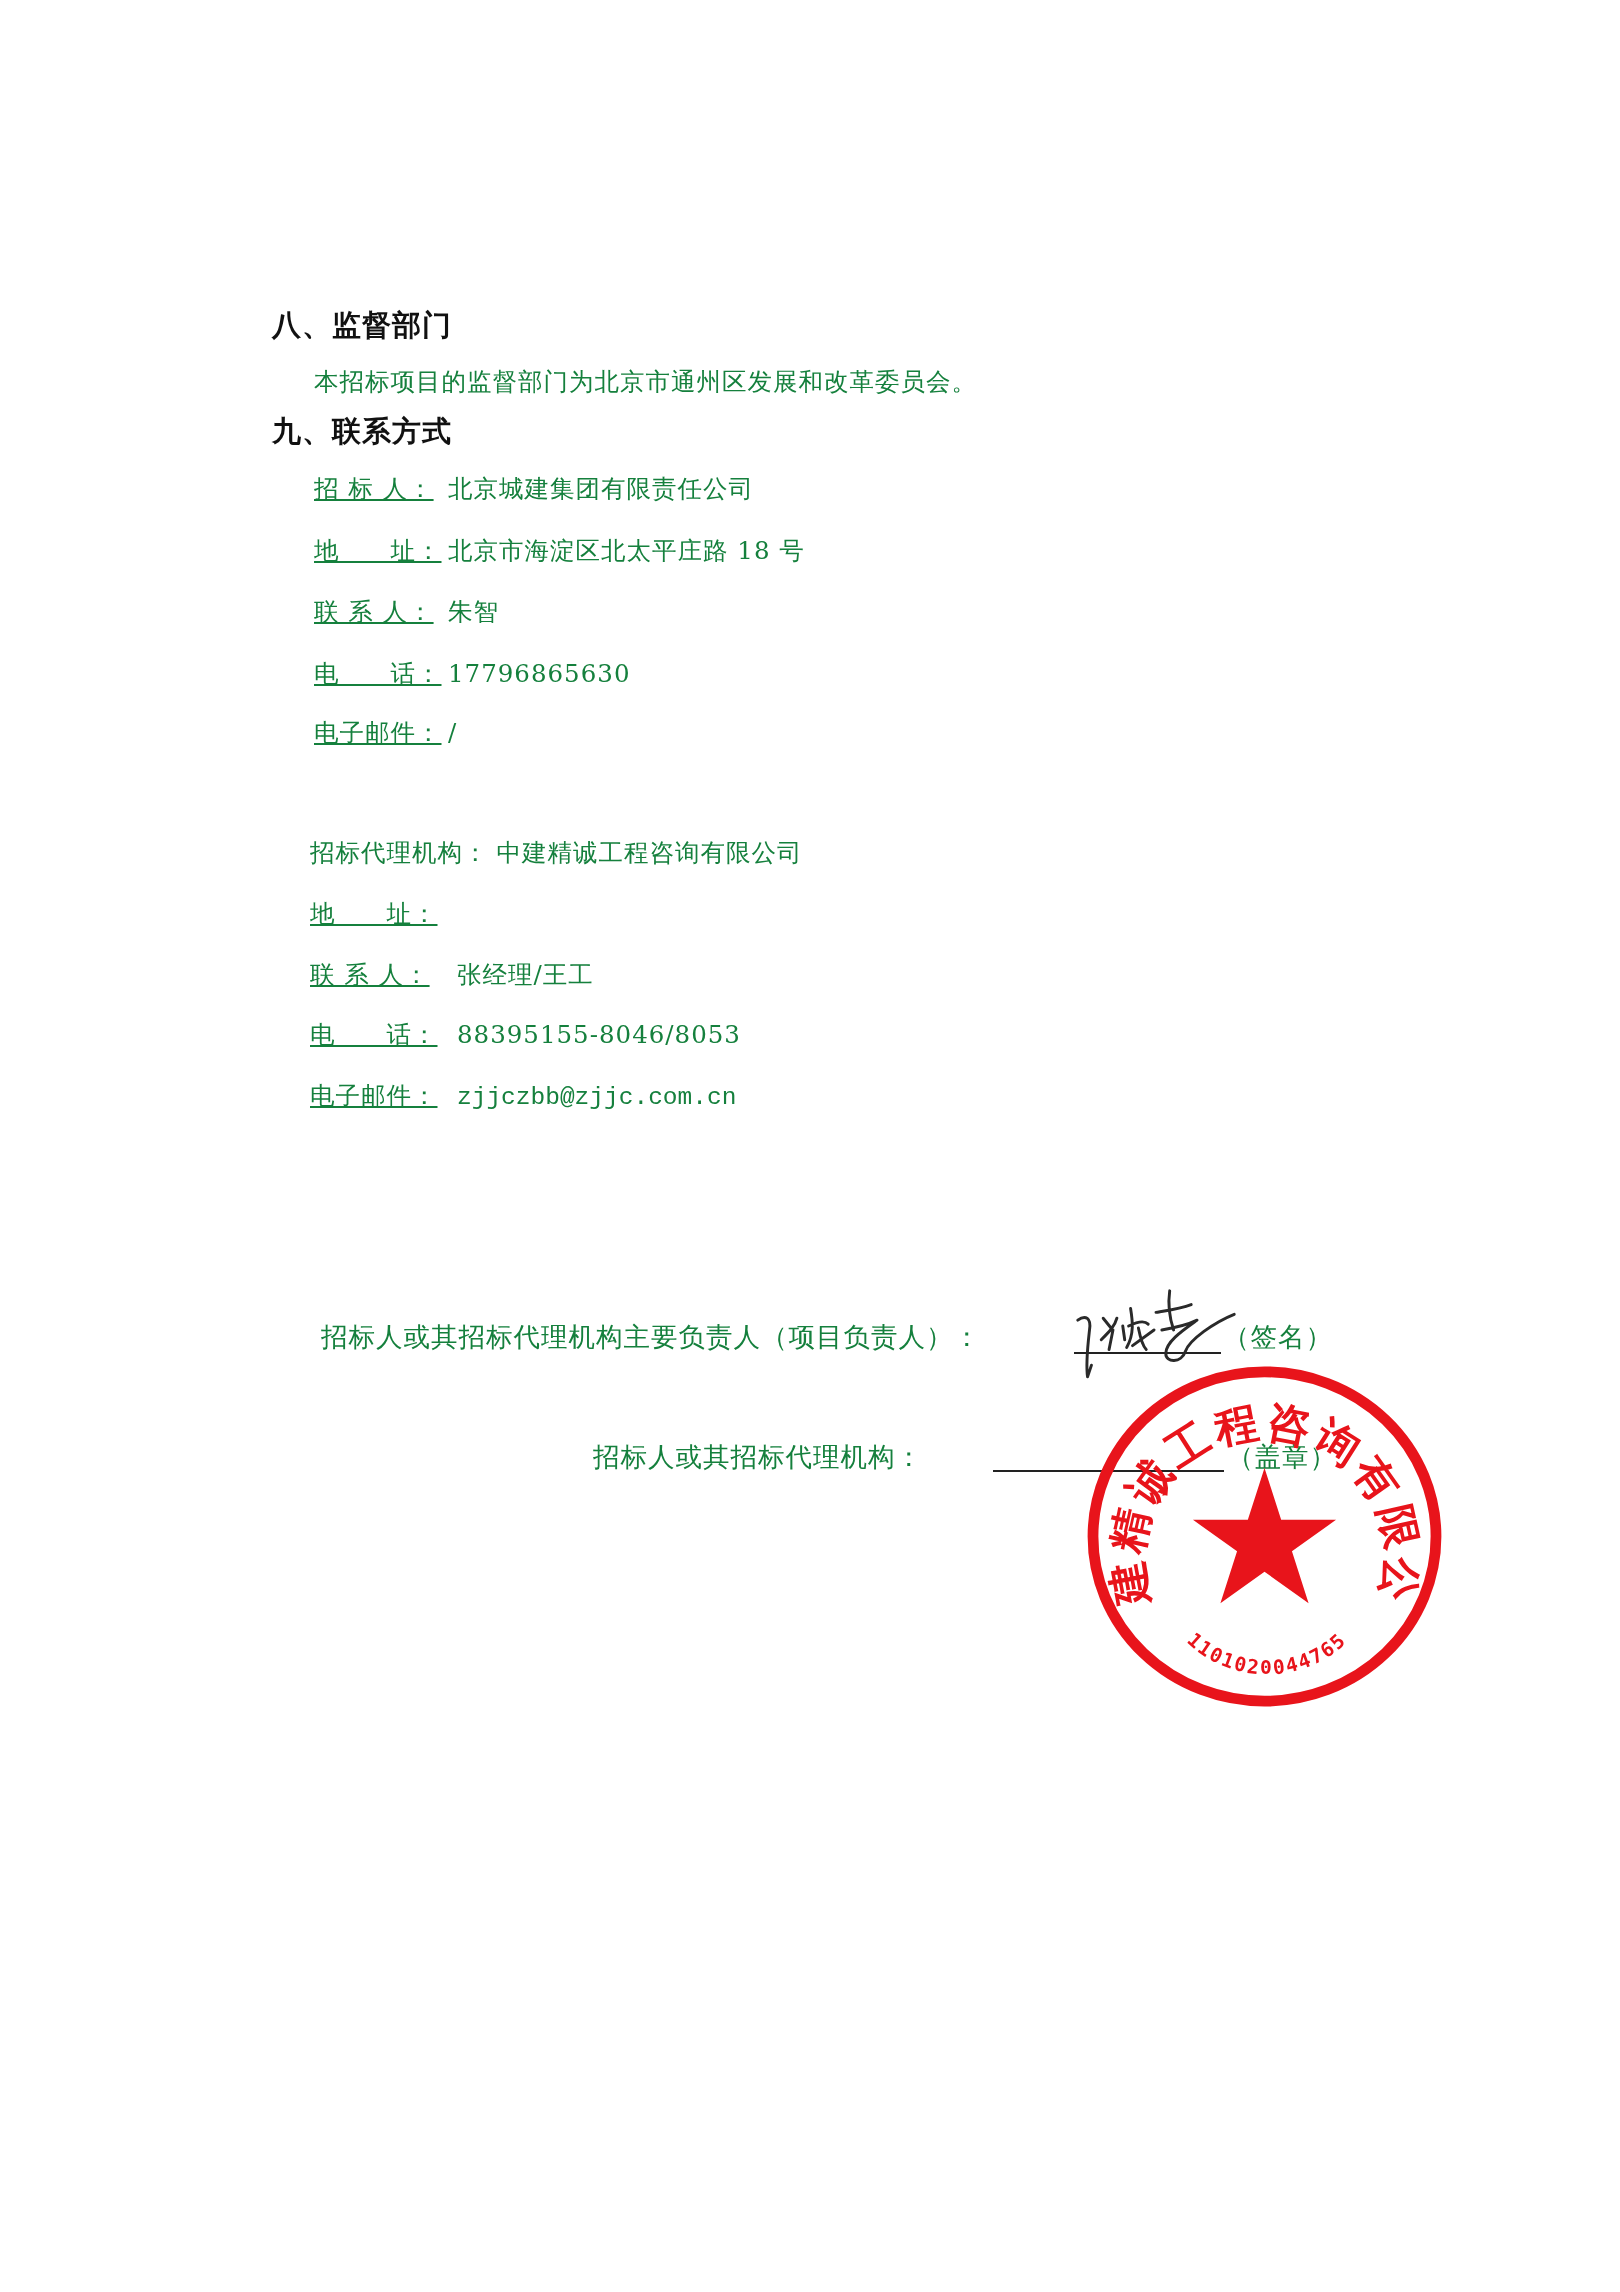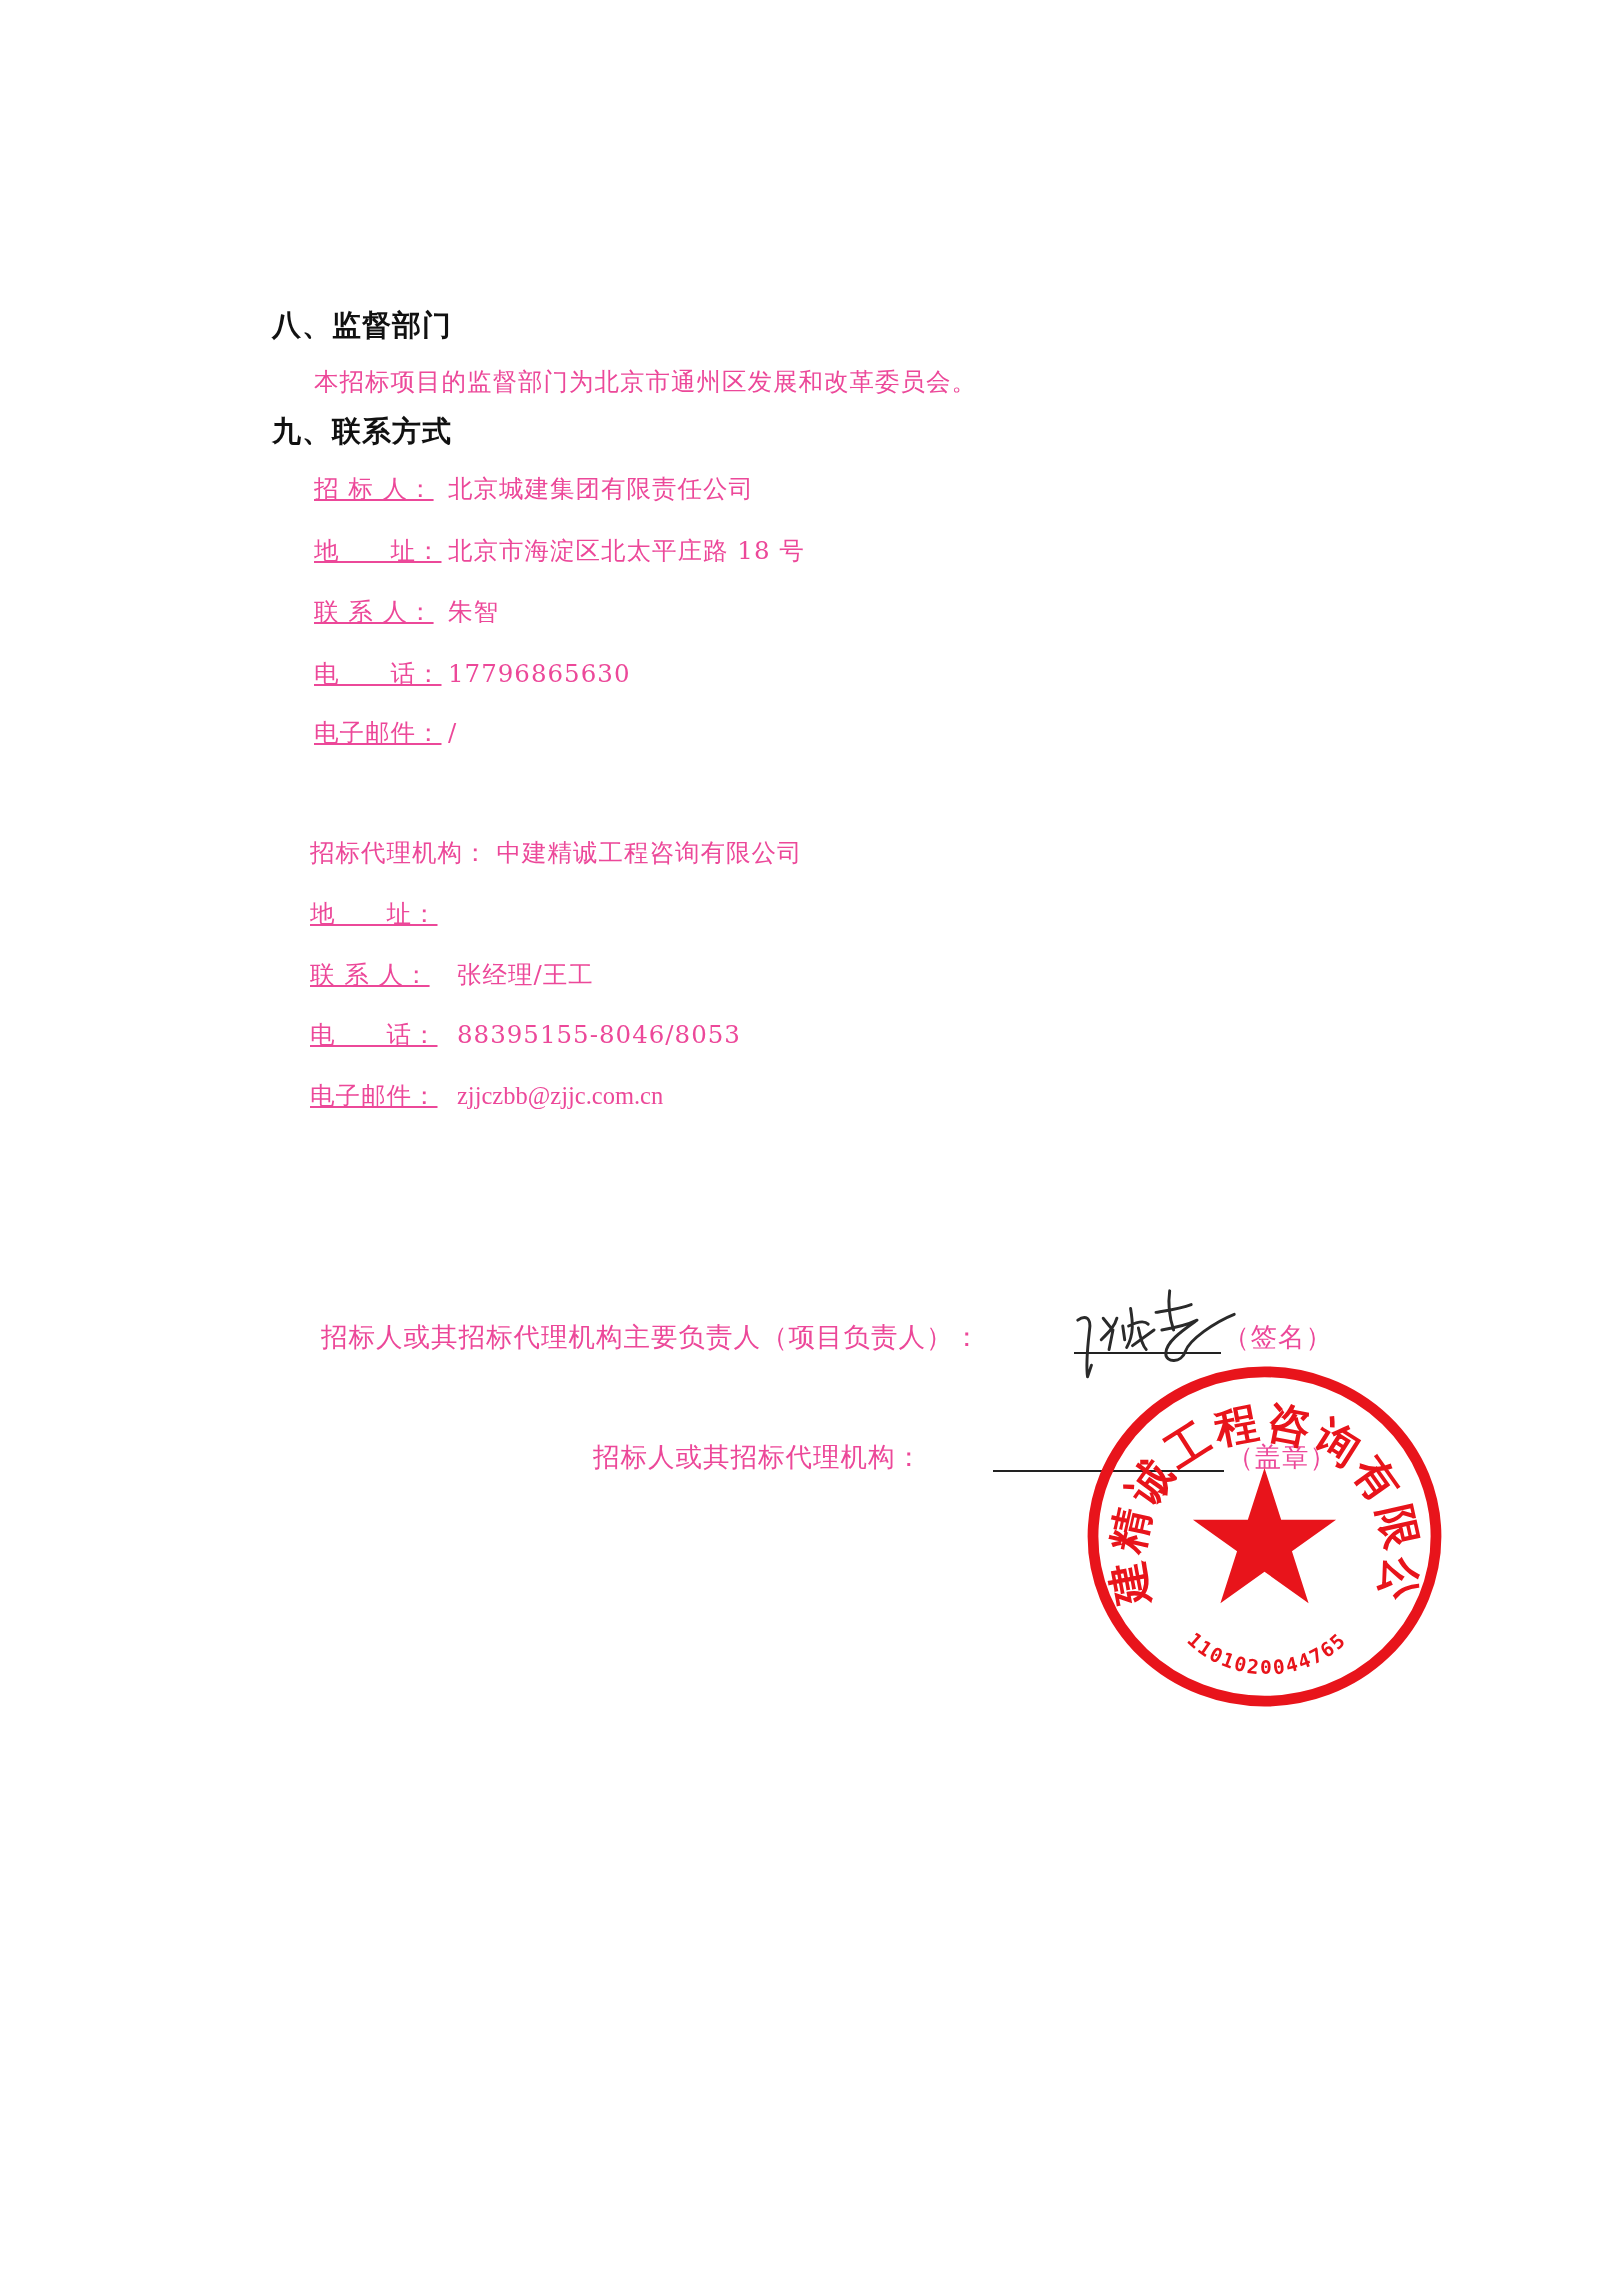--- a/index.html
+++ b/index.html
@@ -19,21 +19,21 @@
     .heading {
       font-family: Liberation Mono, monospace;
       font-size: 29px;
       font-weight: bold;
       letter-spacing: 1px;
       color: #111;
     }
     .body-text {
       font-size: 24.5px;
       letter-spacing: 1px;
-      color: #ec4899;
+      color: #15803d;
     }
     .row { display: flex; align-items: baseline; }
     .lbl { display: inline-block; text-decoration: underline; }
     .lbl-1 { width: 134px; }
     .lbl-2 { width: 147px; }
     .sign-line {
       position: absolute;
       border-bottom: 2px solid #222;
     }
     .signature svg { overflow: visible; }
@@ -78,21 +78,21 @@
 <div class="abs body-text row" style="left:310px; top:958px;">
   <span class="lbl lbl-2">联 系 人：</span>
   <span>张经理/王工</span>
 </div>
 <div class="abs body-text row" style="left:310px; top:1018px;">
   <span class="lbl lbl-2">电　　话：</span>
   <span>88395155-8046/8053</span>
 </div>
 <div class="abs body-text row" style="left:310px; top:1079px;">
   <span class="lbl lbl-2">电子邮件：</span>
-  <span style="font-family:Liberation Serif, serif; letter-spacing:0;">zjjczbb@zjjc.com.cn</span>
+  <span style="font-family:Liberation Mono, monospace; letter-spacing:0;">zjjczbb@zjjc.com.cn</span>
 </div>
 
 <div class="abs body-text" style="left:321px; top:1319px; font-size:26.5px;">招标人或其招标代理机构主要负责人（项目负责人）：</div>
 <div class="sign-line" style="left:1074px; top:1352px; width:147px;"></div>
 <div class="abs body-text" style="left:1223px; top:1319px; font-size:26.5px;">（签名）</div>
 
 <div class="abs signature" style="left:1068px; top:1269px; width:176px; height:118px;">
   <svg width="176" height="118" viewBox="0 0 180 120">
     <g fill="none" stroke="#2a2a2a" stroke-width="3" stroke-linecap="round" stroke-linejoin="round">
       <path d="M10 52 C18 46 24 50 22 62 C20 80 18 96 20 110 L24 98"></path>

